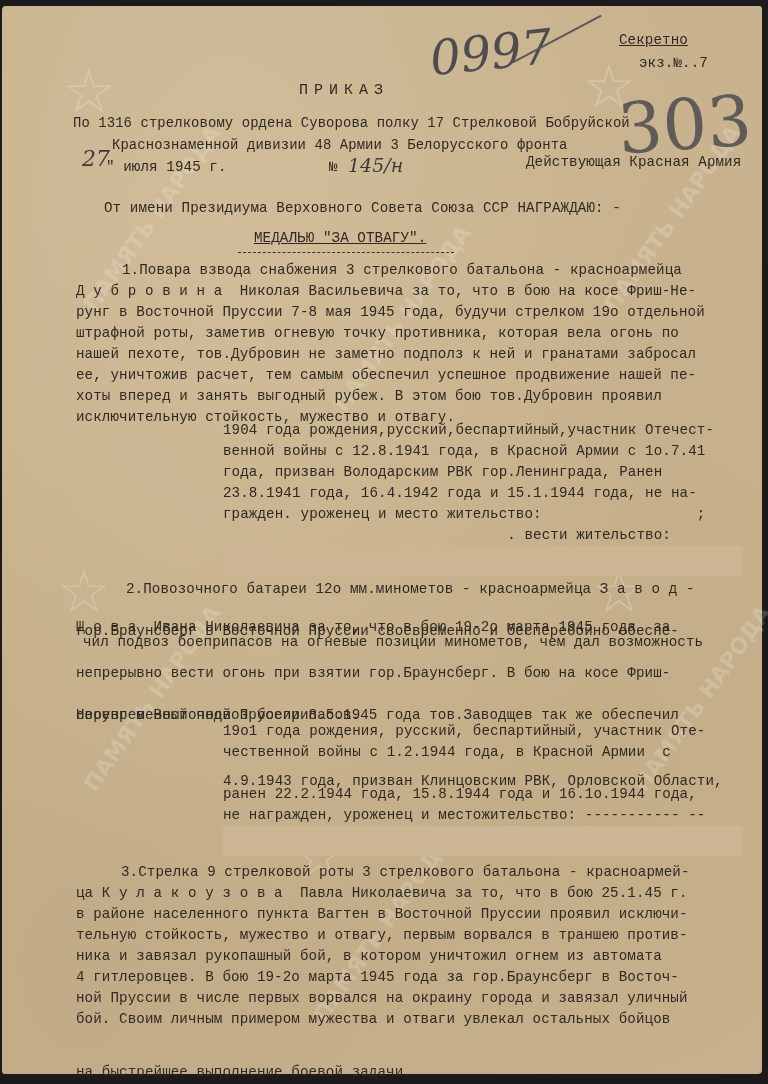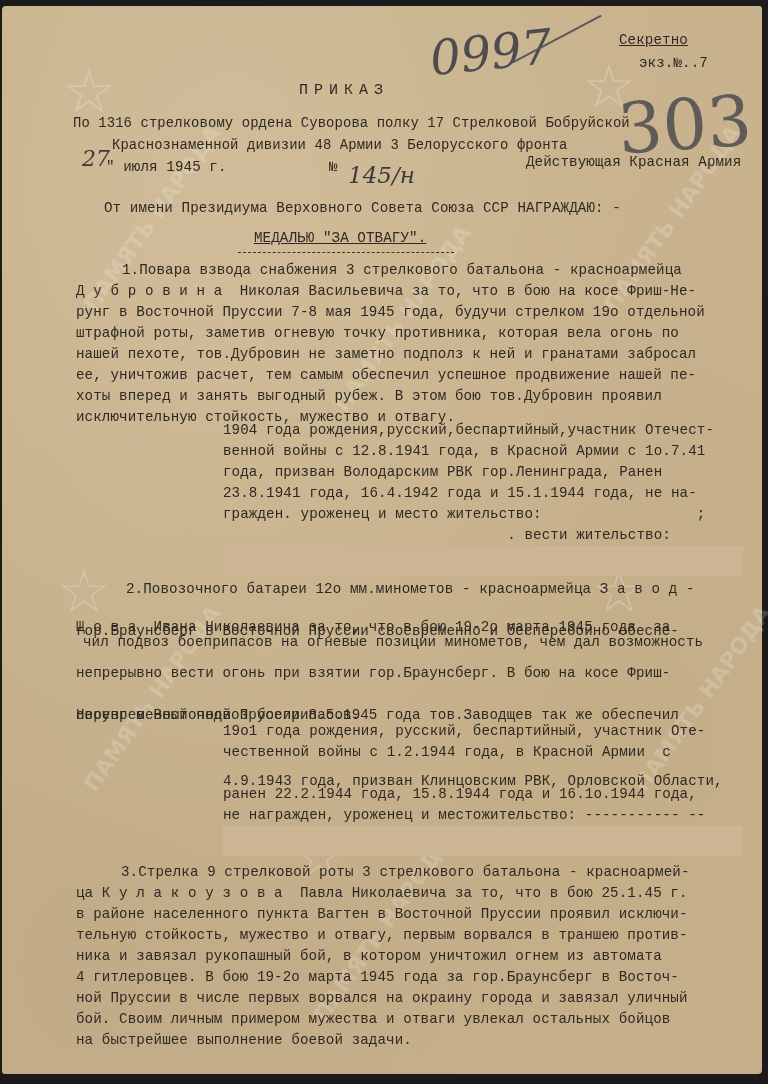--- a/index.html
+++ b/index.html
@@ -60,21 +60,21 @@
   <div class="t" style="left:619px;top:47px;margin-left:18px;">экз.№..7</div>
 
   <div class="t title" style="left:297px;top:74px;">ПРИКАЗ</div>
 
   <div class="t" style="left:71px;top:107px;font-size:13.9px;">По 1316 стрелковому ордена Суворова полку 17 Стрелковой Бобруйской</div>
   <div class="t" style="left:110px;top:129px;font-size:13.9px;">Краснознаменной дивизии 48 Армии 3 Белорусского фронта</div>
 
   <div class="hand" style="left:80px;top:140px;font-size:22px;color:#3c3a3d;">27</div>
   <div class="t" style="left:104px;top:151px;">" июля 1945 г.</div>
   <div class="t" style="left:327px;top:151px;">№</div>
-  <div class="hand" style="left:346px;top:156px;font-size:23px;color:#3c3a3d;">145/н</div>
+  <div class="hand" style="left:346px;top:148px;font-size:19px;color:#3c3a3d;">145/н</div>
   <div class="t" style="left:524px;top:146px;">Действующая Красная Армия</div>
 
   <div class="hand" style="left:616px;top:78px;font-size:70px;font-style:normal;transform:rotate(-4deg);opacity:0.85;">303</div>
 
   <div class="t" style="left:102px;top:192px;">От имени Президиума Верховного Совета Союза ССР НАГРАЖДАЮ: -</div>
 
   <div class="t" style="left:252px;top:222px;text-decoration:underline;">МЕДАЛЬЮ "ЗА ОТВАГУ".</div>
   <div class="dash-line" style="left:236px;top:246px;width:216px;"></div>
 
   <div>
@@ -115,15 +115,15 @@
 
   <div>
     <div class="t" style="left:119px;top:856px;">3.Стрелка 9 стрелковой роты 3 стрелкового батальона - красноармей-</div>
     <div class="t" style="left:74px;top:877px;">ца К у л а к о у з о в а  Павла Николаевича за то, что в бою 25.1.45 г.</div>
     <div class="t" style="left:74px;top:898px;">в районе населенного пункта Вагтен в Восточной Пруссии проявил исключи-</div>
     <div class="t" style="left:74px;top:919px;">тельную стойкость, мужество и отвагу, первым ворвался в траншею против-</div>
     <div class="t" style="left:74px;top:940px;">ника и завязал рукопашный бой, в котором уничтожил огнем из автомата</div>
     <div class="t" style="left:74px;top:961px;">4 гитлеровцев. В бою 19-2о марта 1945 года за гор.Браунсберг в Восточ-</div>
     <div class="t" style="left:74px;top:982px;">ной Пруссии в числе первых ворвался на окраину города и завязал уличный</div>
     <div class="t" style="left:74px;top:1003px;">бой. Своим личным примером мужества и отваги увлекал остальных бойцов</div>
-    <div class="t" style="left:74px;top:1024px;text-align:right;">на быстрейшее выполнение боевой задачи.</div>
+    <div class="t" style="left:74px;top:1056px;text-align:right;">на быстрейшее выполнение боевой задачи.</div>
   </div>
 </div>
 
 </body></html>

